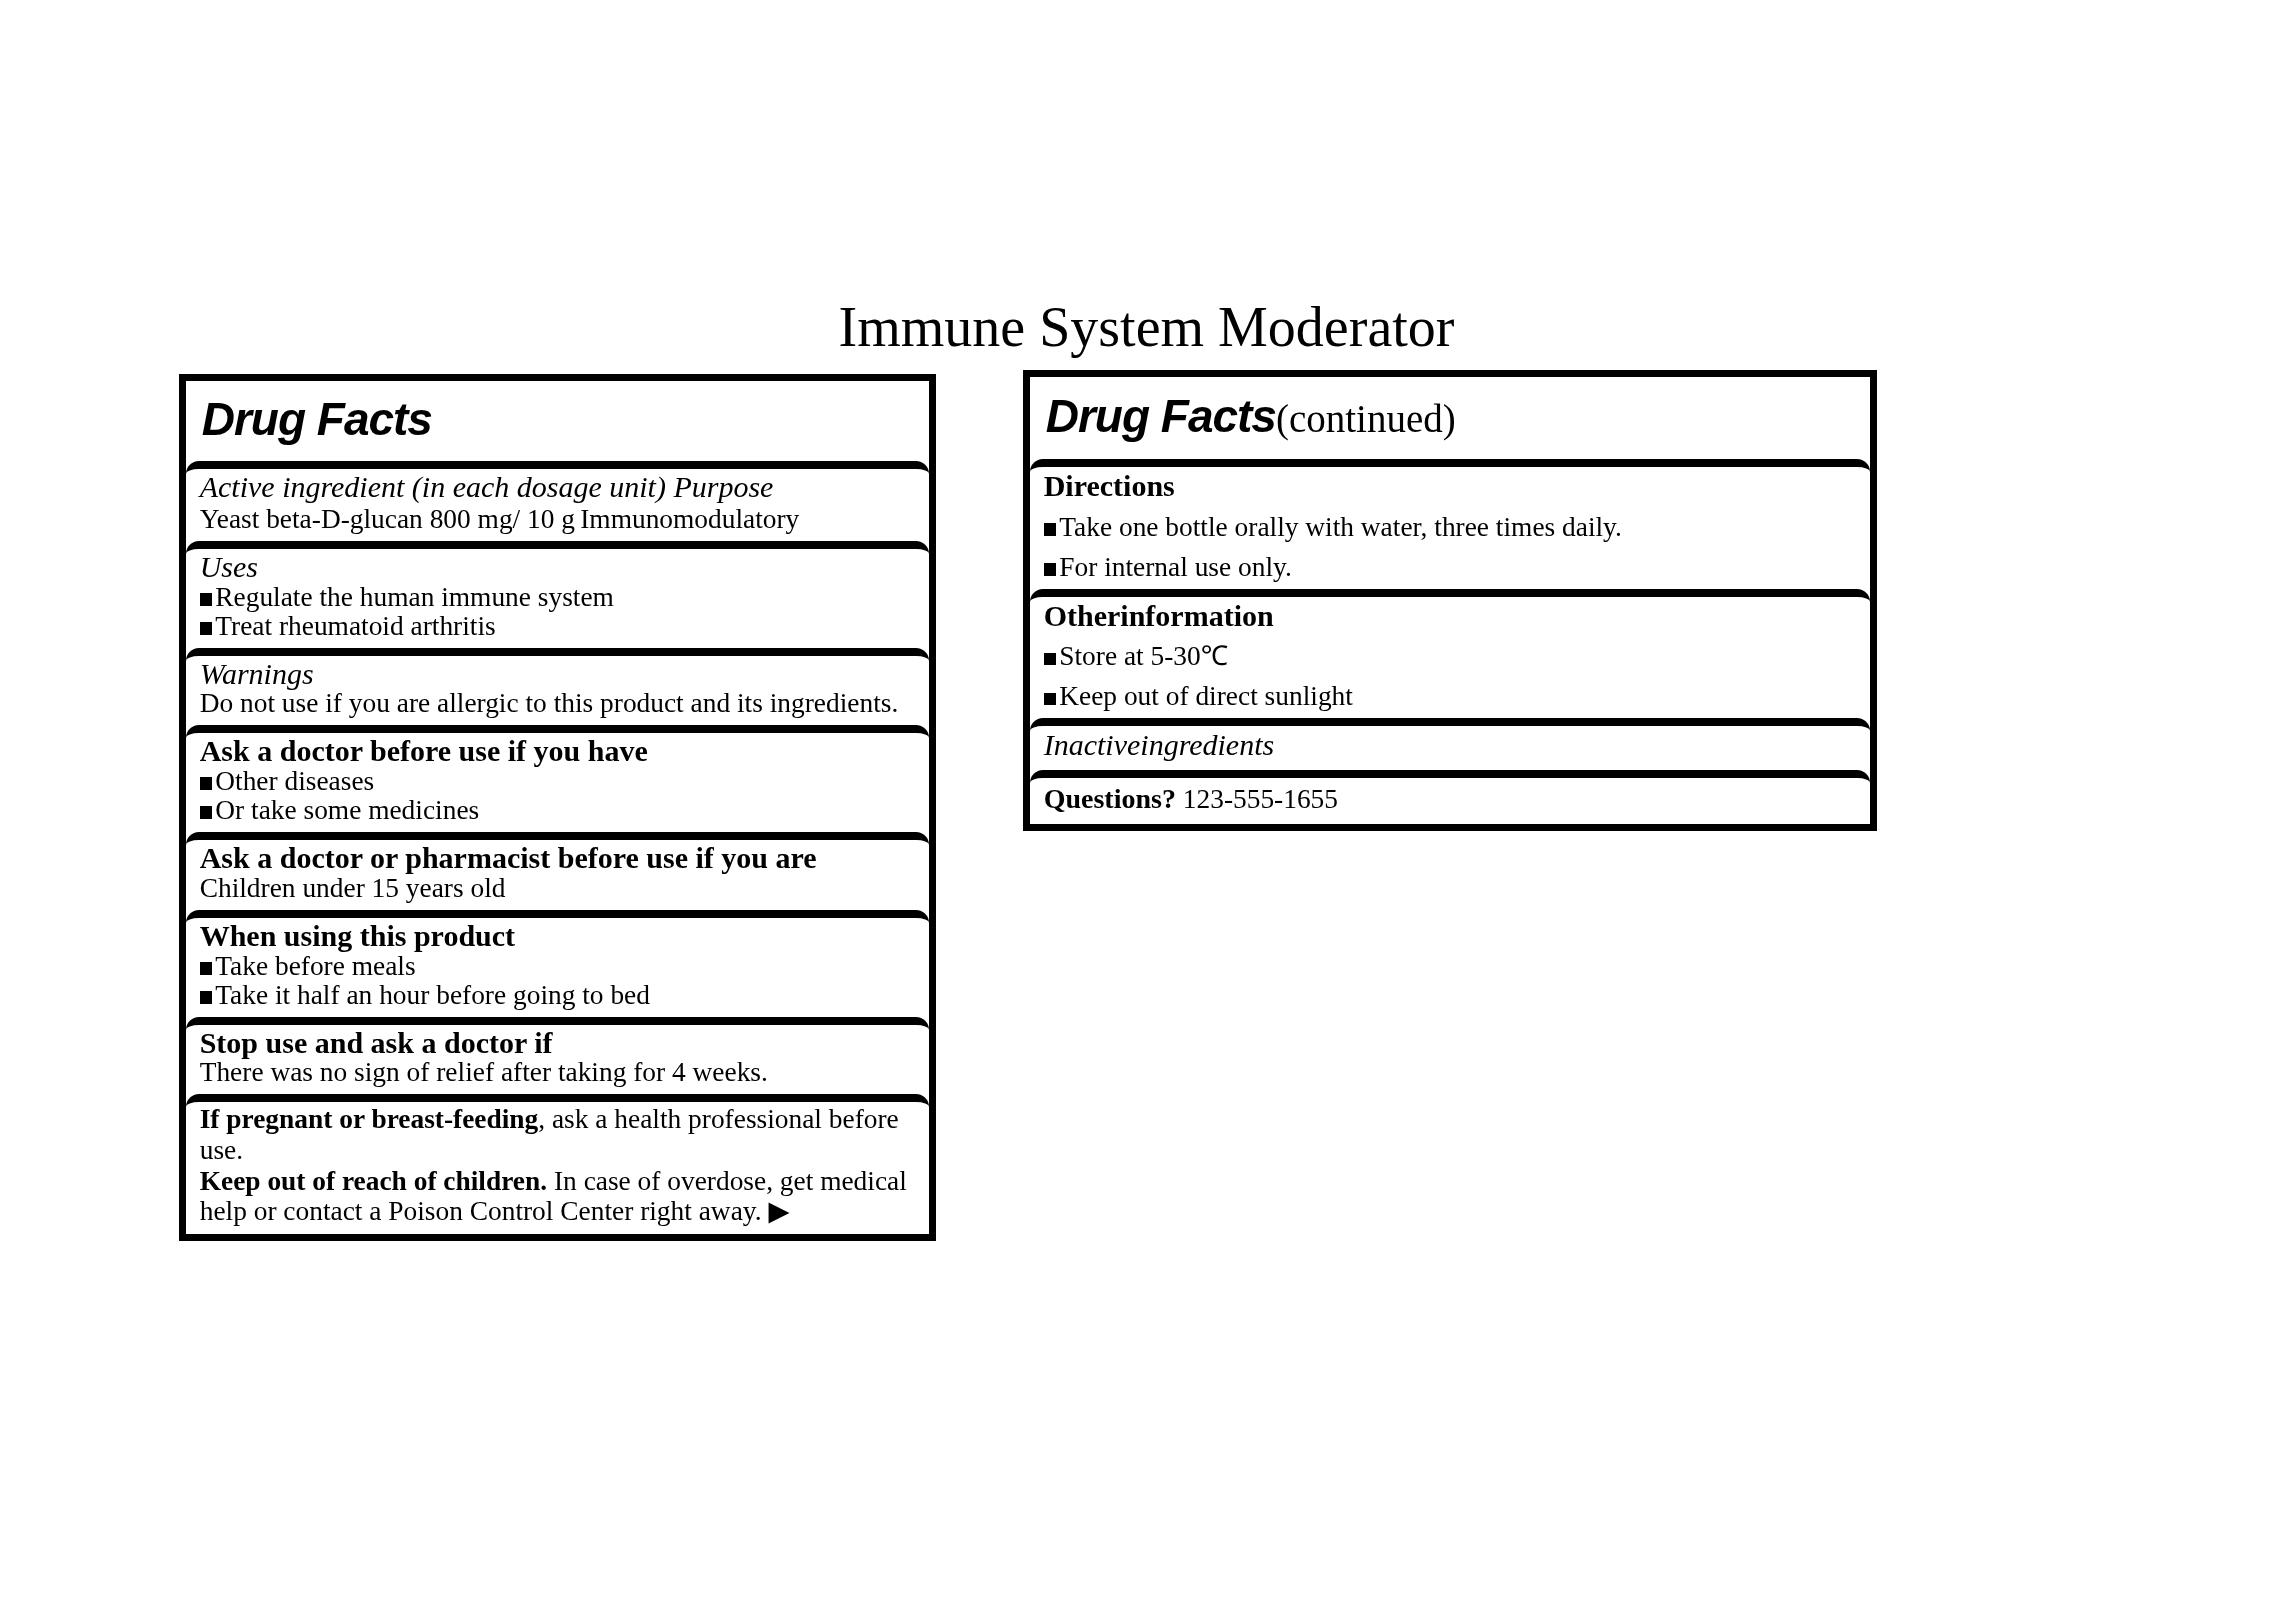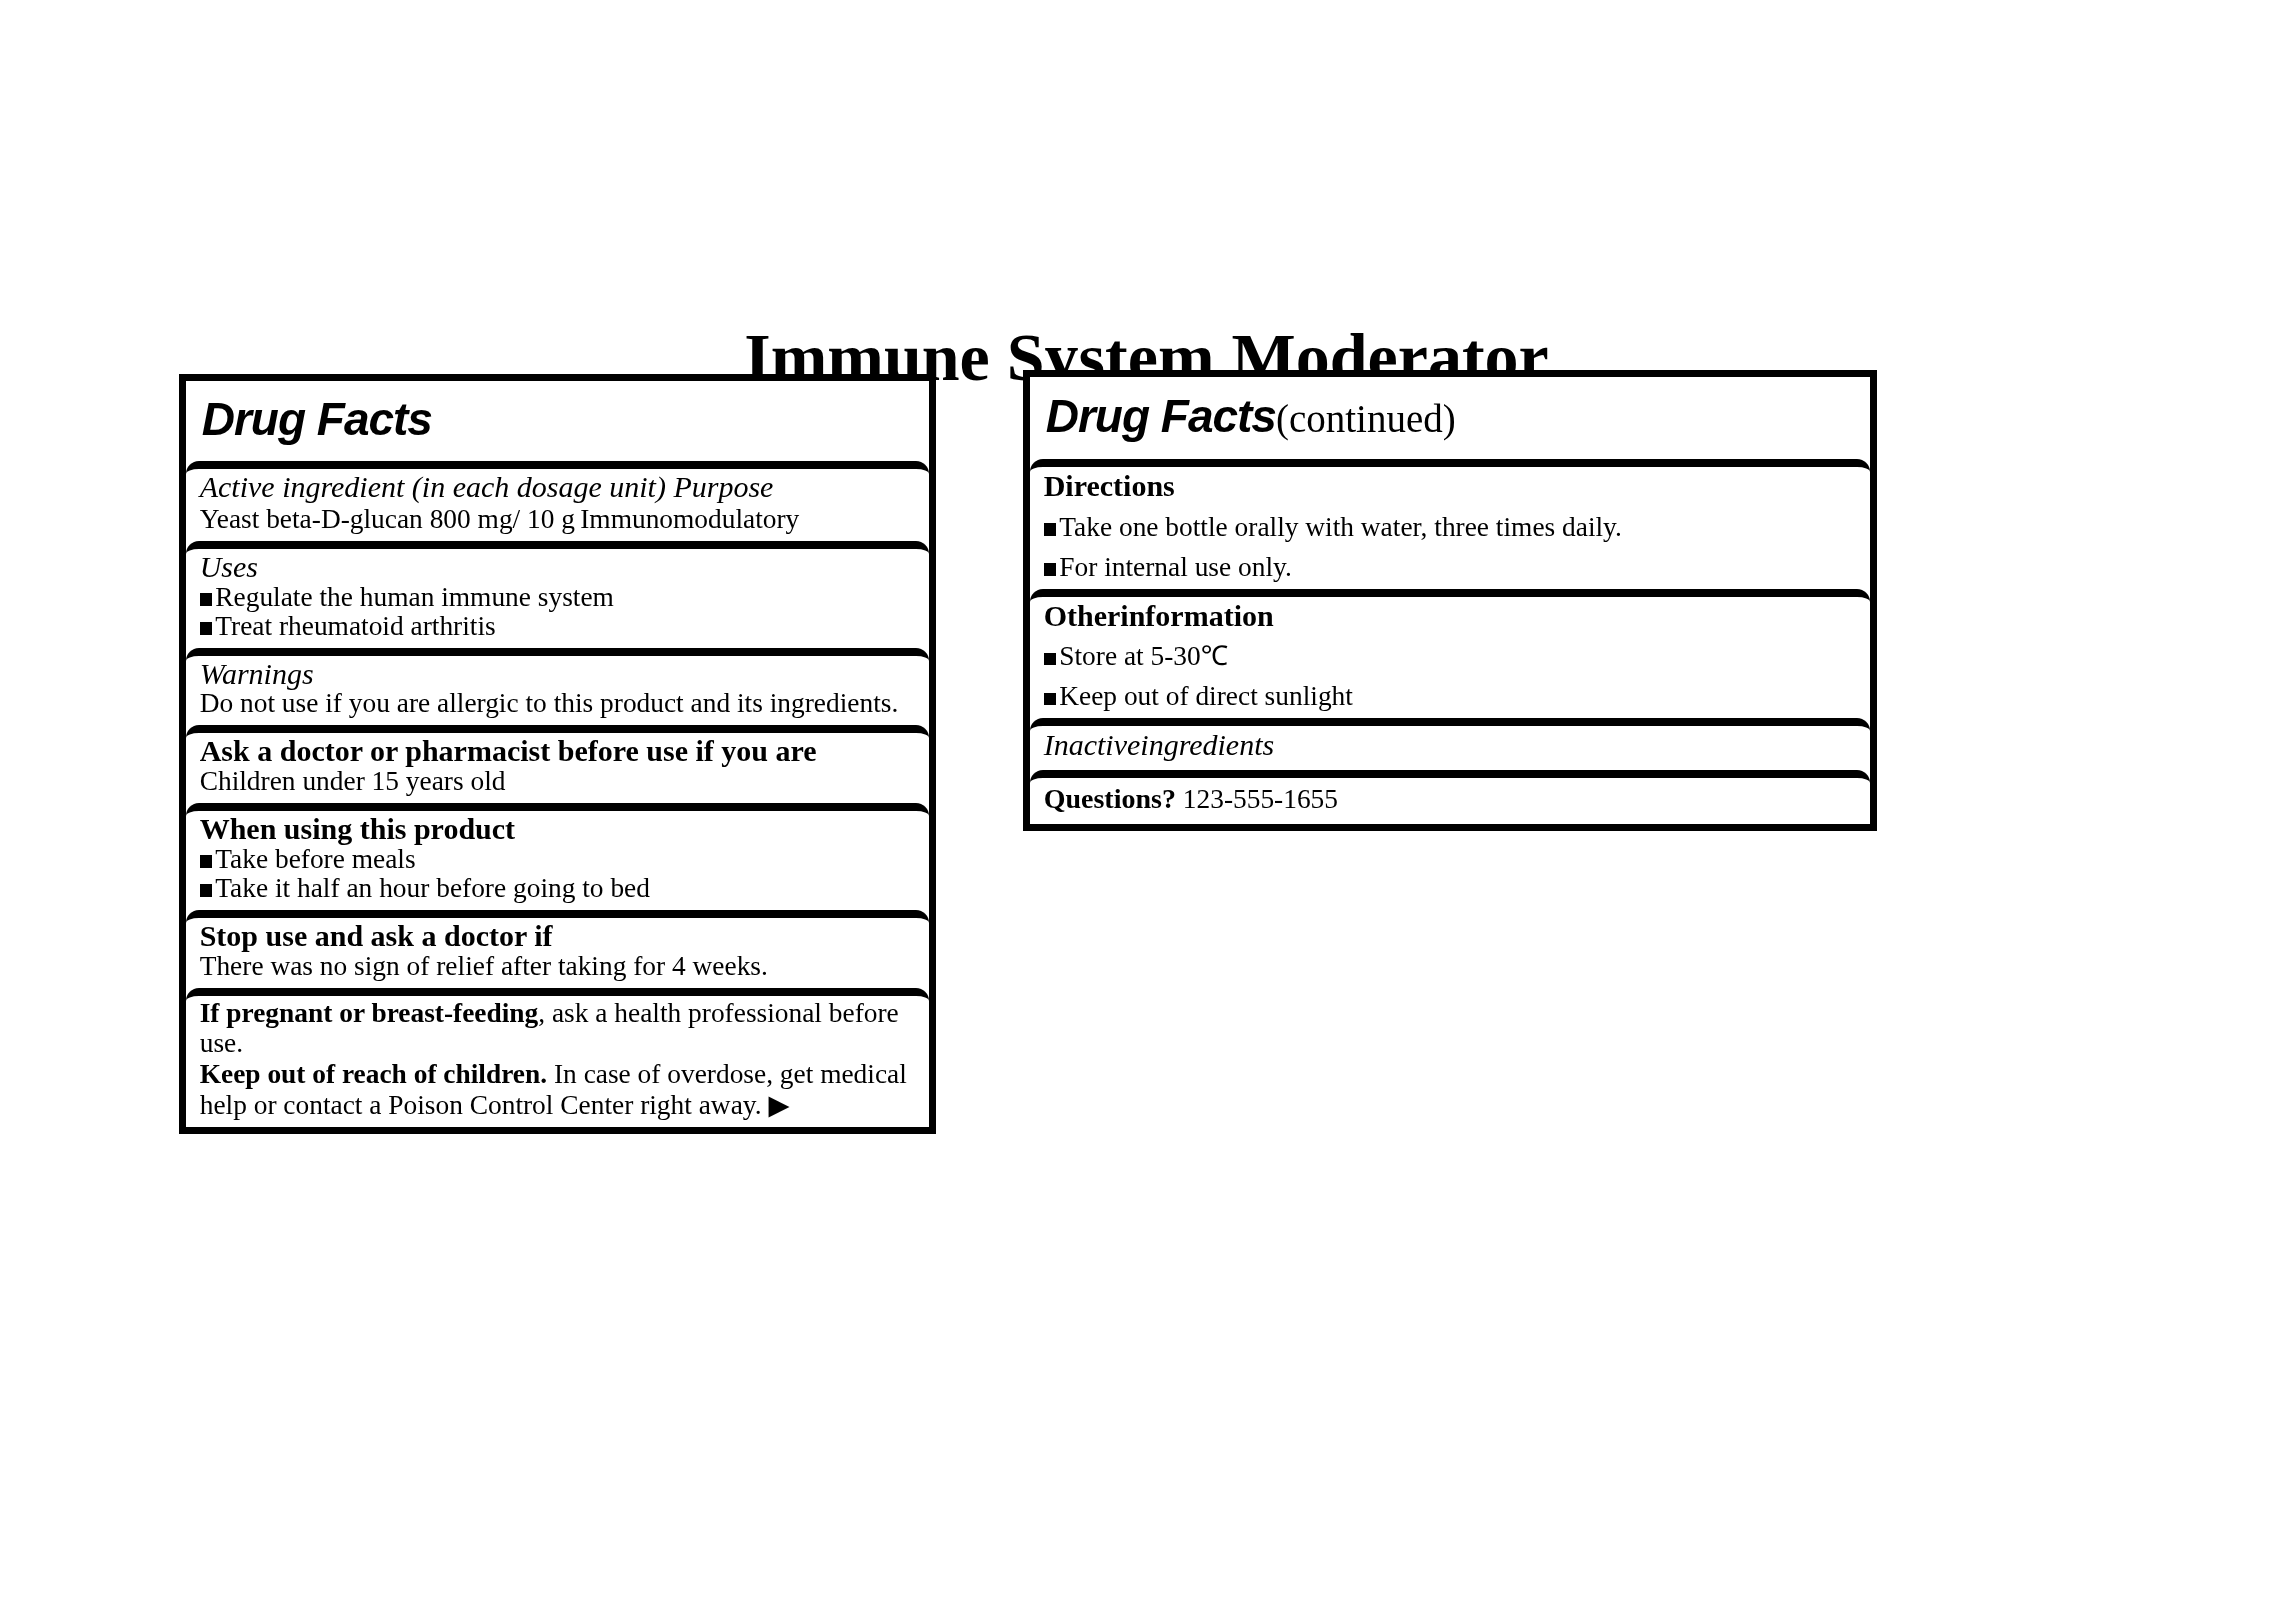--- a/index.html
+++ b/index.html
@@ -11,26 +11,26 @@
     position: relative;
     width: 2293px;
     height: 1621px;
     font-family: "Liberation Serif", serif;
     color: #000000;
     overflow: hidden;
   }
 
   .page-title {
     position: absolute;
-    top: 272px;
+    top: 257px;
     left: 0;
     width: 100%;
     text-align: center;
-    font-size: 68px;
-    font-weight: bold;
+    font-size: 56px;
+    font-weight: normal;
     letter-spacing: 0px;
   }
 
   .panel {
     position: absolute;
     border: 7.8px solid #000000;
     background: #ffffff;
     box-sizing: border-box;
   }
   .panel-left  { left: 179px;  top: 374px; width: 757px; }
@@ -122,20 +122,25 @@
     <div class="h-serif-bi">Uses</div>
     <div class="bullet-line"><span class="sq"></span><span>Regulate the human immune system</span></div>
     <div class="bullet-line"><span class="sq"></span><span>Treat rheumatoid arthritis</span></div>
   </div>
 
   <div class="section">
     <div class="h-serif-bi">Warnings</div>
     <div class="body-line">Do not use if you are allergic to this product and its ingredients.</div>
   </div>
 
+  <div class="section">
+    <div class="h-serif-b">Ask a doctor before use if you have</div>
+    <div class="bullet-line"><span class="sq"></span><span>Other diseases</span></div>
+    <div class="bullet-line"><span class="sq"></span><span>Or take some medicines</span></div>
+  </div>
 
   <div class="section">
     <div class="h-serif-b">Ask a doctor or pharmacist before use if you are</div>
     <div class="body-line">Children under 15 years old</div>
   </div>
 
   <div class="section">
     <div class="h-serif-b">When using this product</div>
     <div class="bullet-line"><span class="sq"></span><span>Take before meals</span></div>
     <div class="bullet-line"><span class="sq"></span><span>Take it half an hour before going to bed</span></div>

